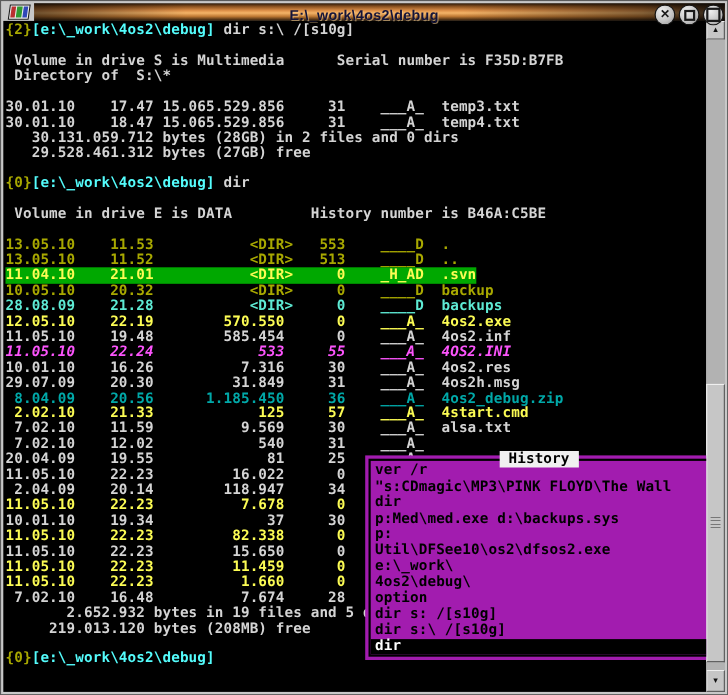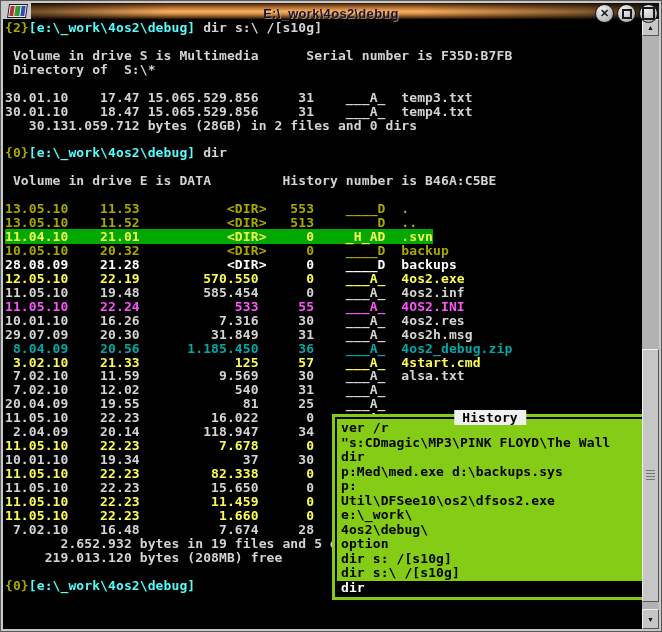--- a/index.html
+++ b/index.html
@@ -32,21 +32,21 @@
   .sq-big{width:9px;height:9px;border:2px solid #1a1a1a;}
   
   .main{flex:1;display:flex;min-height:0;}
   .terminal{position:relative;flex:1;background:#000;overflow:hidden;
     font-family:"DejaVu Sans Mono","Liberation Mono",monospace;font-weight:bold;
     font-size:13px;letter-spacing:.1px;}
   .lines{position:absolute;top:2px;left:2px;right:0;}
   .tline{height:13.95px;line-height:13.95px;white-space:pre;}
   
   .popup{position:absolute;left:329px;top:395px;width:316px;height:186px;
-    background:#84cc16;box-sizing:border-box;padding:3px;z-index:5;color:#000;}
+    background:#a21caf;box-sizing:border-box;padding:3px;z-index:5;color:#000;}
   .popup-border{border:2px solid #000;height:100%;box-sizing:border-box;position:relative;
     padding-top:2px;}
   .popup-title{position:absolute;top:-9px;left:50%;transform:translateX(-50%);
     background:#f0f0f0;padding:0 8px;font-size:13px;font-weight:bold;white-space:pre;}
   .hitem{height:14.5px;line-height:14.5px;padding-left:4px;white-space:pre;font-size:13px;}
   .hitem.sel{background:#000;color:#fff;}
   
   .scrollbar{width:17px;display:flex;flex-direction:column;background:#b2b2b2;flex:0 0 auto;}
   .sbtn{height:17px;flex:0 0 auto;background:#c6c6c6;box-sizing:border-box;
     border:1px solid;border-color:#efefef #565656 #565656 #efefef;
@@ -91,37 +91,38 @@
     <div class="terminal">
       <div class="lines" id="term-lines">
           <div class="tline"><span style="color: rgb(168, 168, 0);">{2}</span><span style="color: rgb(84, 252, 252);">[e:\_work\4os2\debug]</span><span style="color: rgb(212, 212, 212);"> dir s:\ /[s10g]</span></div>
           <div class="tline"> </div>
           <div class="tline"><span style="color: rgb(212, 212, 212);"> Volume in drive S is Multimedia      Serial number is F35D:B7FB</span></div>
           <div class="tline"><span style="color: rgb(212, 212, 212);"> Directory of  S:\*</span></div>
           <div class="tline"> </div>
           <div class="tline"><span style="color: rgb(212, 212, 212);">30.01.10    17.47 15.065.529.856     31    ___A_  temp3.txt</span></div>
           <div class="tline"><span style="color: rgb(212, 212, 212);">30.01.10    18.47 15.065.529.856     31    ___A_  temp4.txt</span></div>
           <div class="tline"><span style="color: rgb(212, 212, 212);">   30.131.059.712 bytes (28GB) in 2 files and 0 dirs</span></div>
+          <div class="tline"><span style="color: rgb(212, 212, 212);">   29.528.461.312 bytes (27GB) free</span></div>
           <div class="tline"> </div>
           <div class="tline"><span style="color: rgb(168, 168, 0);">{0}</span><span style="color: rgb(84, 252, 252);">[e:\_work\4os2\debug]</span><span style="color: rgb(212, 212, 212);"> dir</span></div>
           <div class="tline"> </div>
           <div class="tline"><span style="color: rgb(212, 212, 212);"> Volume in drive E is DATA         History number is B46A:C5BE</span></div>
           <div class="tline"> </div>
           <div class="tline"><span style="color: rgb(168, 168, 0);">13.05.10    11.53           &lt;DIR&gt;   553    ____D  .</span></div>
           <div class="tline"><span style="color: rgb(168, 168, 0);">13.05.10    11.52           &lt;DIR&gt;   513    ____D  ..</span></div>
           <div class="tline"><span style="color: rgb(252, 252, 84); background-color: rgb(0, 168, 0);">11.04.10    21.01           &lt;DIR&gt;     0    _H_AD  .svn</span></div>
           <div class="tline"><span style="color: rgb(168, 168, 0);">10.05.10    20.32           &lt;DIR&gt;     0    ____D  backup</span></div>
-          <div class="tline"><span style="color: #ffffff; text-align: right;">28.08.09    21.28           &lt;DIR&gt;     0    ____D  backups</span></div>
+          <div class="tline"><span style="color: #5eead4; text-align: right;">28.08.09    21.28           &lt;DIR&gt;     0    ____D  backups</span></div>
           <div class="tline"><span style="color: rgb(252, 252, 84);">12.05.10    22.19        570.550      0    ___A_  4os2.exe</span></div>
           <div class="tline"><span style="color: rgb(212, 212, 212); text-align: right;">11.05.10    19.48        585.454      0    ___A_  4os2.inf</span></div>
-          <div class="tline"><span style="color: rgb(252, 84, 252);">11.05.10    22.24            533     55    ___A_  4OS2.INI</span></div>
+          <div class="tline"><span style="color: rgb(252, 84, 252); font-style: italic;">11.05.10    22.24            533     55    ___A_  4OS2.INI</span></div>
           <div class="tline"><span style="color: rgb(212, 212, 212);">10.01.10    16.26          7.316     30    ___A_  4os2.res</span></div>
           <div class="tline"><span style="color: rgb(212, 212, 212);">29.07.09    20.30         31.849     31    ___A_  4os2h.msg</span></div>
           <div class="tline"><span style="color: rgb(0, 168, 168);"> 8.04.09    20.56      1.185.450     36    ___A_  4os2_debug.zip</span></div>
-          <div class="tline"><span style="color: rgb(252, 252, 84);"> 3.02.10    21.33            125     57    ___A_  4start.cmd</span></div>
+          <div class="tline"><span style="color: rgb(252, 252, 84);"> 2.02.10    21.33            125     57    ___A_  4start.cmd</span></div>
           <div class="tline"><span style="color: rgb(212, 212, 212);"> 7.02.10    11.59          9.569     30    ___A_  alsa.txt</span></div>
           <div class="tline"><span style="color: rgb(212, 212, 212);"> 7.02.10    12.02            540     31    ___A_</span></div>
           <div class="tline"><span style="color: rgb(212, 212, 212);">20.04.09    19.55             81     25    ___A_</span></div>
           <div class="tline"><span style="color: rgb(212, 212, 212);">11.05.10    22.23         16.022      0    ___A_</span></div>
           <div class="tline"><span style="color: rgb(212, 212, 212);"> 2.04.09    20.14        118.947     34    ___A_</span></div>
           <div class="tline"><span style="color: rgb(252, 252, 84);">11.05.10    22.23          7.678      0    ___A_</span></div>
           <div class="tline"><span style="color: rgb(212, 212, 212);">10.01.10    19.34             37     30    ___A_</span></div>
           <div class="tline"><span style="color: rgb(252, 252, 84);">11.05.10    22.23         82.338      0    ___A_</span></div>
           <div class="tline"><span style="color: rgb(212, 212, 212);">11.05.10    22.23         15.650      0    ___A_</span></div>
           <div class="tline"><span style="color: rgb(252, 252, 84);">11.05.10    22.23         11.459      0    ___A_</span></div>

